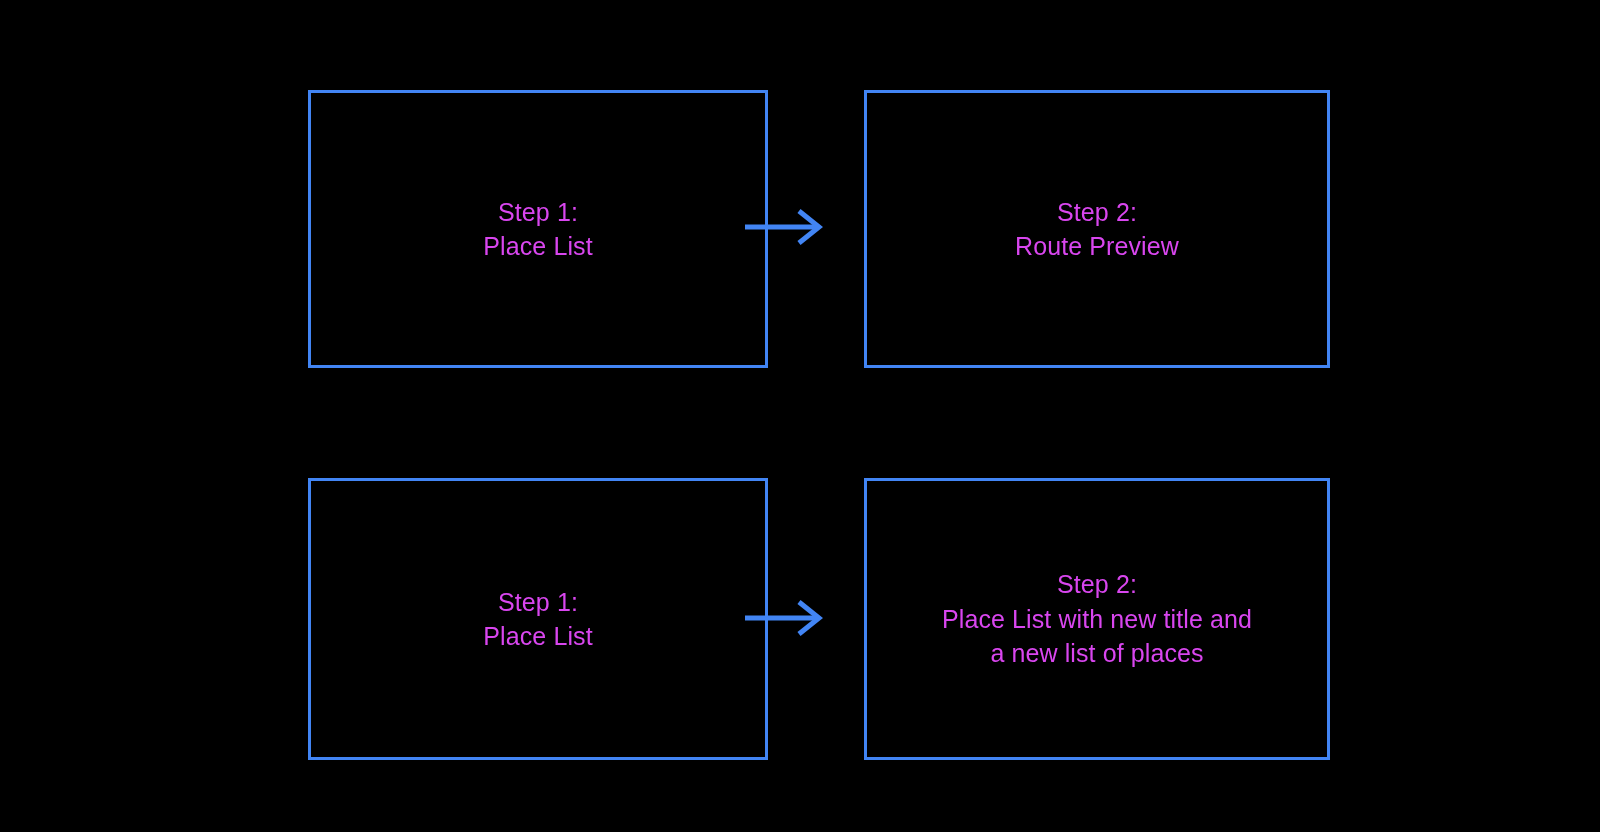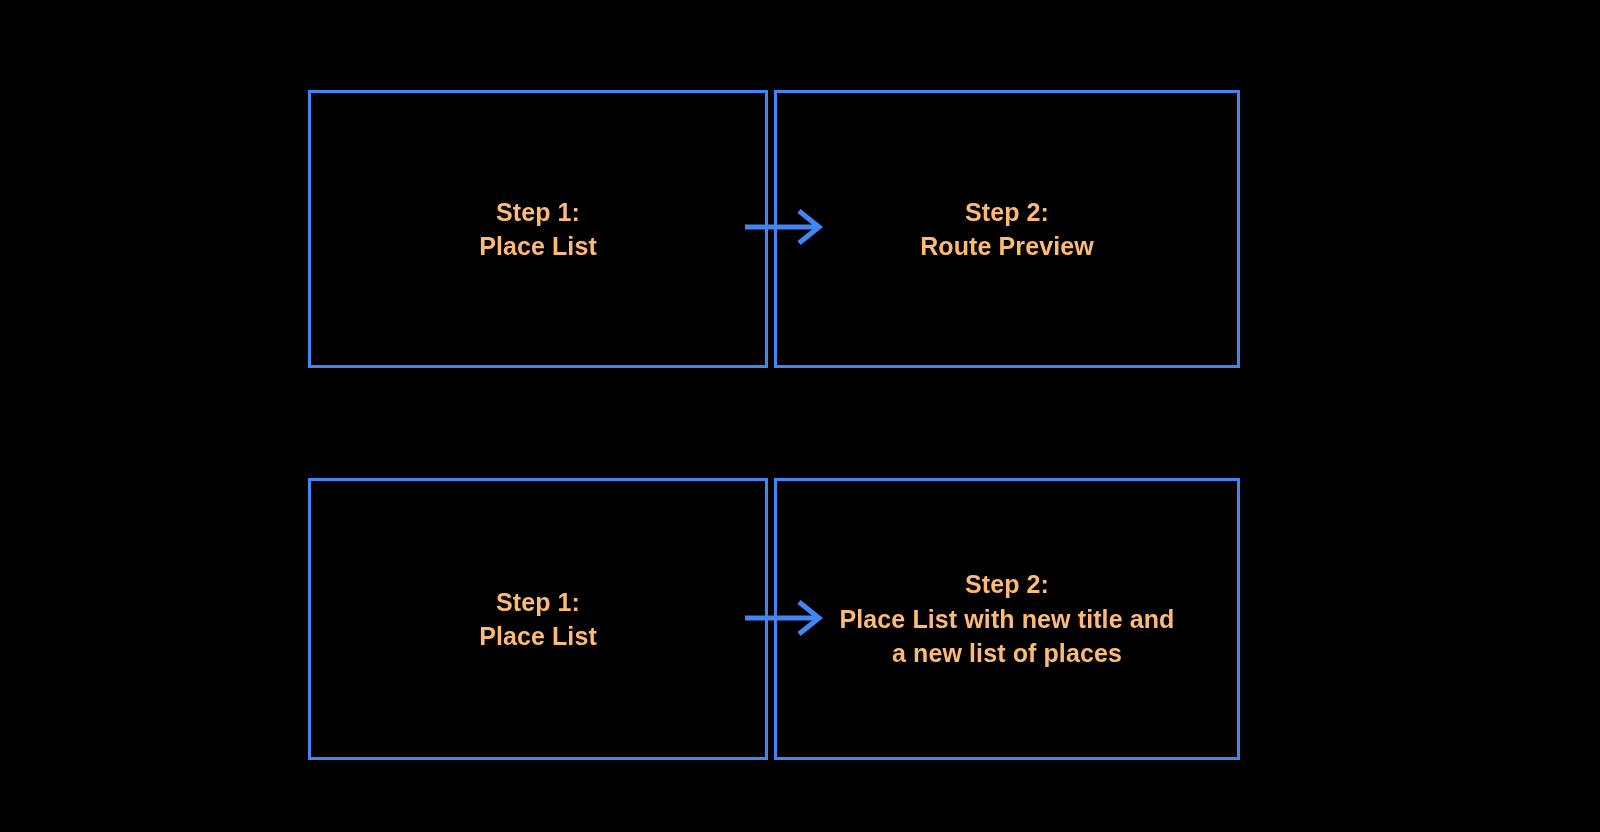--- a/index.html
+++ b/index.html
@@ -34,30 +34,30 @@
     background: transparent;
     display: flex;
     align-items: center;
     justify-content: center;
   }
   .box-left {
     left: 308px;
     width: 460px;
   }
   .box-right {
-    left: 774px;
+    left: 864px;
     width: 466px;
   }
   #row-top .step-box    { top: 0; height: 278px; }
   #row-bottom .step-box { top: 0; height: 282px; }
 
   .box-label {
-    color: #fdba74;
+    color: #d946ef;
     font-size: 25px;
-    font-weight: 700;
+    font-weight: 400;
     line-height: 1.38;
     text-align: center;
     letter-spacing: 0.1px;
     white-space: pre-line;
     padding: 0 10px;
     user-select: none;
   }
 
   
   .connector {

